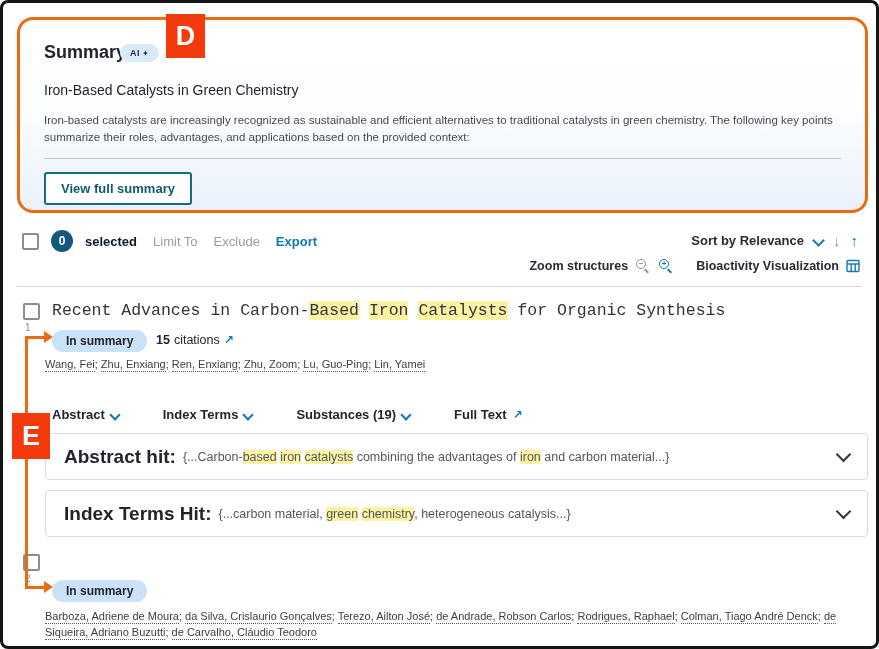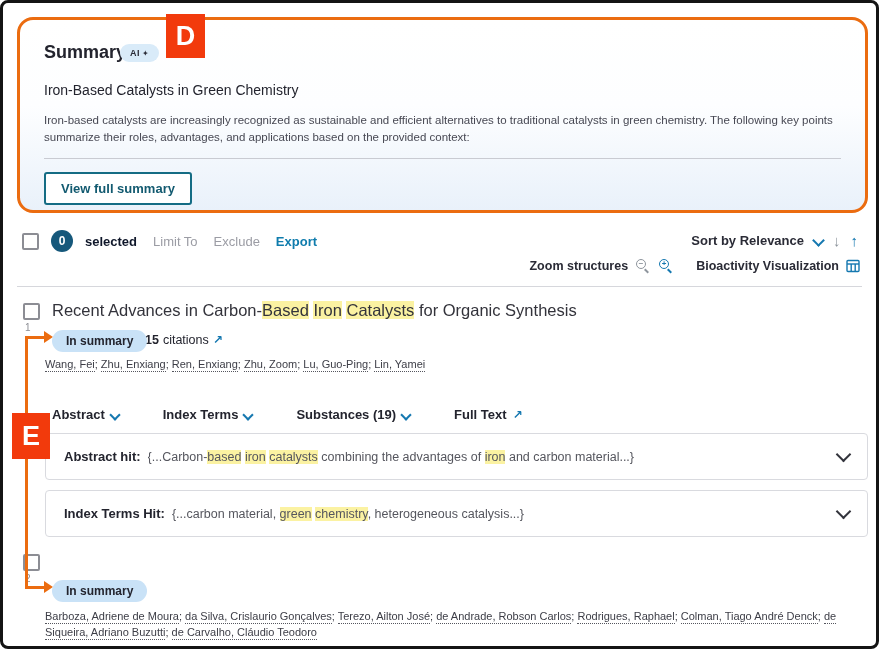--- a/index.html
+++ b/index.html
@@ -76,42 +76,42 @@
   .mag.gray { --c:#8E959D; } .mag.blue { --c:#1578B0; }
   .spacer8 { width:8px; }
 
   .hr-divider { position:absolute; left:14px; right:14px; top:283px; height:1px; background:#D6D7DC; }
 
   
   .rcheck { position:absolute; left:20px; }
   .rnum { position:absolute; left:22px; font-size:10px; color:#8C8D94; }
   .rtitle {
     position:absolute; left:49px; width:800px;
-    font-family:Liberation Sans, sans-serif; font-size:16.5px; color:#33333B;
+    font-family:Liberation Mono, monospace; font-size:16.5px; color:#33333B;
   }
   .hl { background:#FBF2A2; }
   .pill {
     position:absolute; left:49px; background:#C9E2F7; border-radius:12px; padding:4px 14px;
     font-size:12px; font-weight:600; color:#23242E; z-index:25; cursor:pointer;
   }
-  .citations { position:absolute; left:142px; font-size:12.5px; color:#23242E; display:flex; gap:4px; align-items:center; cursor:pointer;text-align:right; }
+  .citations { position:absolute; left:153px; font-size:12.5px; color:#23242E; display:flex; gap:4px; align-items:center; cursor:pointer;text-align:right; }
   .citations .num { font-weight:700; }
   .ext { color:#1578B0; font-weight:700; font-size:12px; }
   .authors { position:absolute; left:42px; width:823px; font-size:11px; line-height:16px; color:#3C3D46; }
   .authors .au { border-bottom:1px dotted #55565E; padding-bottom:1px; cursor:pointer; }
   .journal { position:absolute; left:42px; font-size:12px; color:#3C3D46; }
   .journal .b { font-weight:700; }
   .journal .link { color:#0F7CAD; cursor:pointer; }
   .tabs { position:absolute; left:49px; display:flex; gap:44px; font-size:13px; color:#23242E; font-weight:600; }
   .tab { display:flex; align-items:center; gap:6px; cursor:pointer; }
   .hitbox {
     position:absolute; left:42px; width:823px; height:47px; background:#fff;
     border:1px solid #D9DADF; border-radius:4px; display:flex; align-items:center; padding:0 18px;
   }
-  .hitlabel { font-size:13px; font-weight:700; color:#23242E; margin-right:7px; white-space:nowrap; }
+  .hitlabel { font-size:19px; font-weight:700; color:#23242E; margin-right:7px; white-space:nowrap; }
   .hittext { font-size:12.5px; color:#55565E; flex:1; white-space:nowrap; overflow:hidden; }
   .hitchev { width:11px; height:11px; border-right:2.5px solid #33343C; border-bottom:2.5px solid #33343C; transform:rotate(45deg); margin-left:14px; margin-top:-5px; cursor:pointer; flex:none; }
 </style>
 </head>
 <body>
 
 <div class="frame">
 
   <div class="summary-panel">
     <div class="summary-title">Summary</div>

